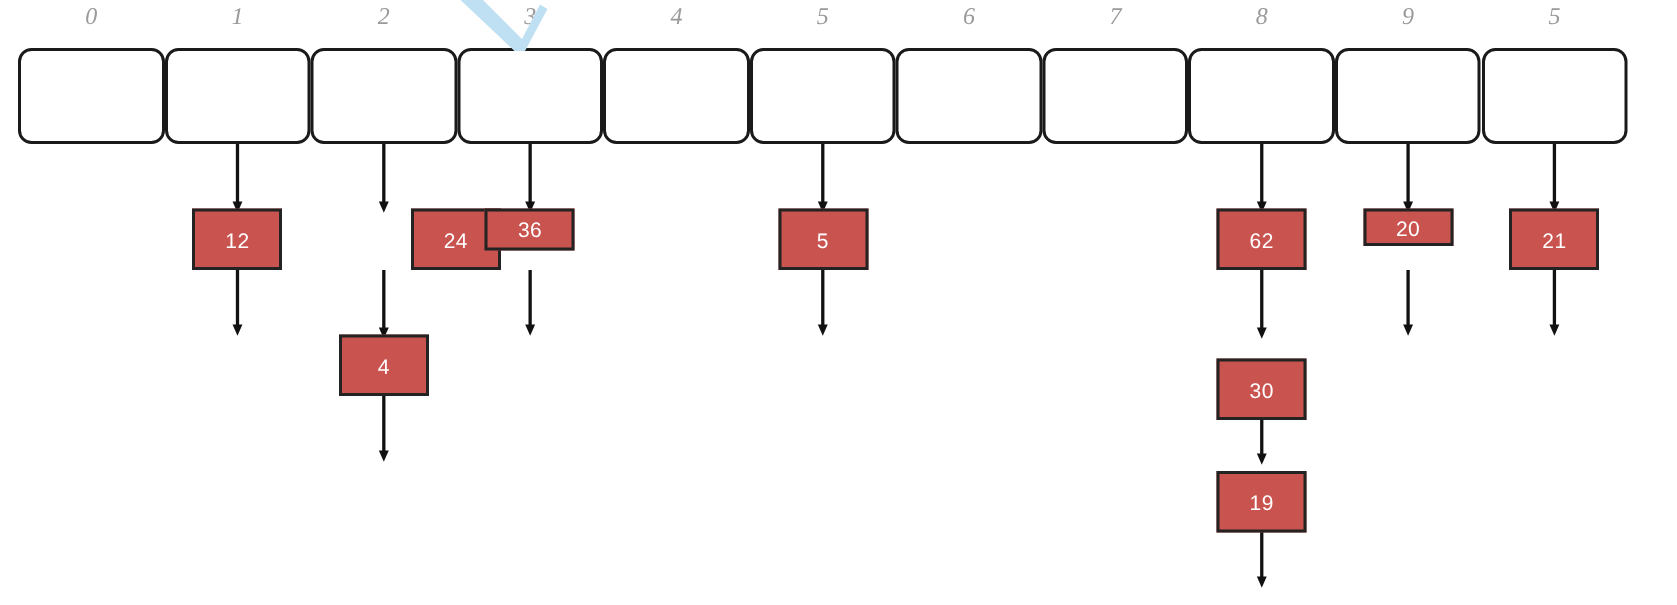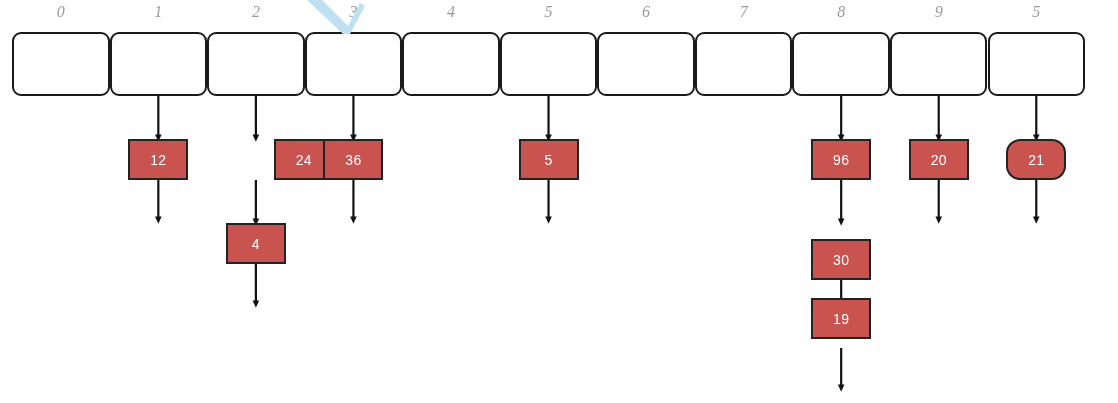--- a/index.html
+++ b/index.html
@@ -121,39 +121,39 @@
   <div id="nodes-layer">
       <div class="node-box" style="left: 128.325px; top: 139px; width: 60px; height: 41px;">
         <span>12</span>
       </div>
       <div class="node-box" style="left: 225.875px; top: 139px; width: 60px; height: 41px; margin-left: 48px;">
         <span>24</span>
       </div>
       <div class="node-box" style="left: 225.875px; top: 223px; width: 60px; height: 41px;">
         <span>4</span>
       </div>
-      <div class="node-box" style="left: 323.425px; top: 139px; width: 60px; height: 41px;">
+      <div class="node-box" style="left: 323.425px; top: 139px; width: 60px; height: 28px;">
         <span>36</span>
       </div>
       <div class="node-box" style="left: 518.525px; top: 139px; width: 60px; height: 41px;">
         <span>5</span>
       </div>
       <div class="node-box" style="left: 811.175px; top: 139px; width: 60px; height: 41px;">
-        <span>96</span>
+        <span>62</span>
       </div>
       <div class="node-box" style="left: 811.175px; top: 223px; width: 60px; height: 41px; margin-top: 16px;">
         <span>30</span>
       </div>
-      <div class="node-box" style="left: 811.175px; top: 298px; width: 60px; height: 41px;">
+      <div class="node-box" style="left: 811.175px; top: 314px; width: 60px; height: 41px;">
         <span>19</span>
       </div>
-      <div class="node-box" style="left: 908.725px; top: 139px; width: 60px; height: 41px;">
+      <div class="node-box" style="left: 908.725px; top: 139px; width: 60px; height: 25px;">
         <span>20</span>
       </div>
-      <div class="node-box" style="left: 1006.27px; top: 139px; width: 60px; height: 41px; border-radius: 14px;">
+      <div class="node-box" style="left: 1006.27px; top: 139px; width: 60px; height: 41px;">
         <span>21</span>
       </div>
     </div>
 
   <svg class="cursor-overlay" id="cursor-layer" xmlns="http://www.w3.org/2000/svg" viewBox="0 0 60 34" style="left: 305px; top: 0px; width: 60px; height: 34px;">
       <path d="M 2,0 L 17,0 L 43,26 L 55,3 L 60,6 L 45,34 L 38,34 Z" fill="#bfe0f2"></path>
     </svg>
 
 </div>
 

